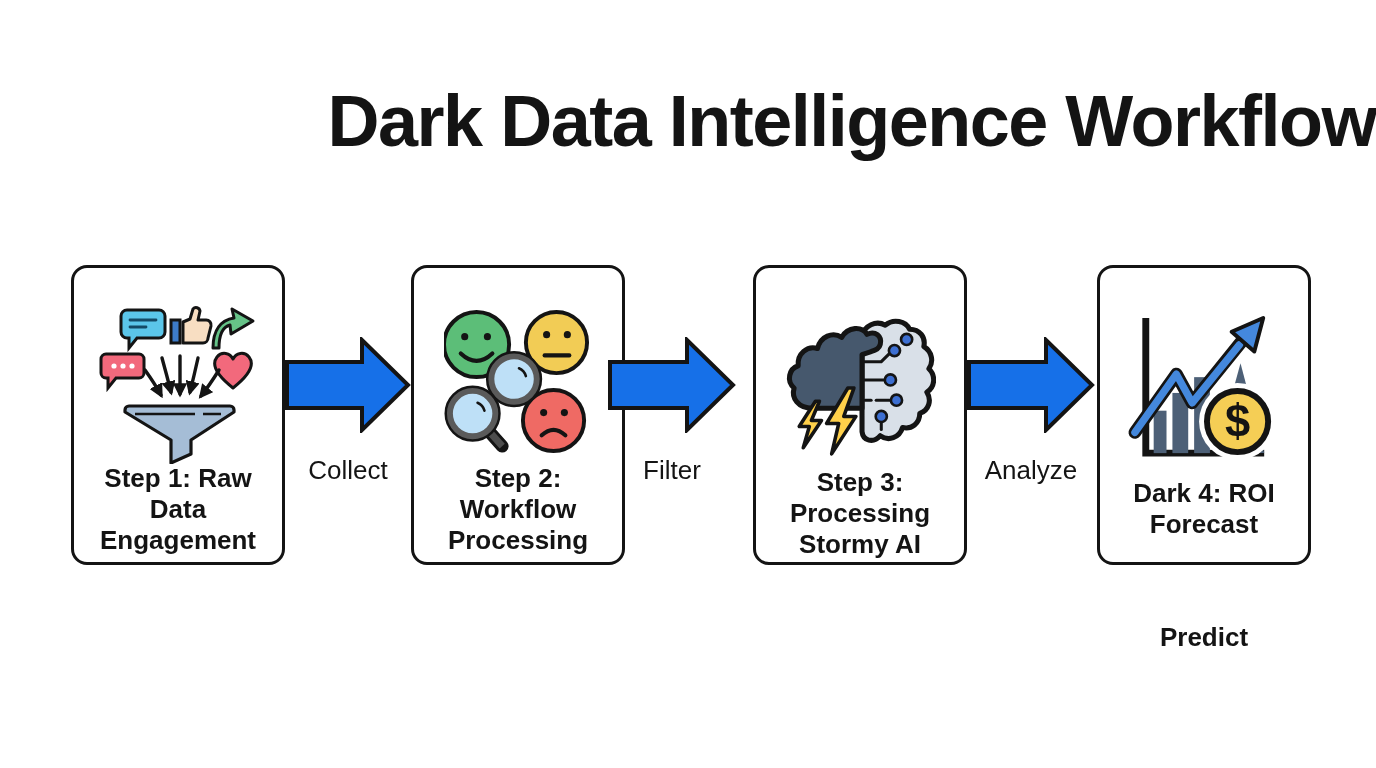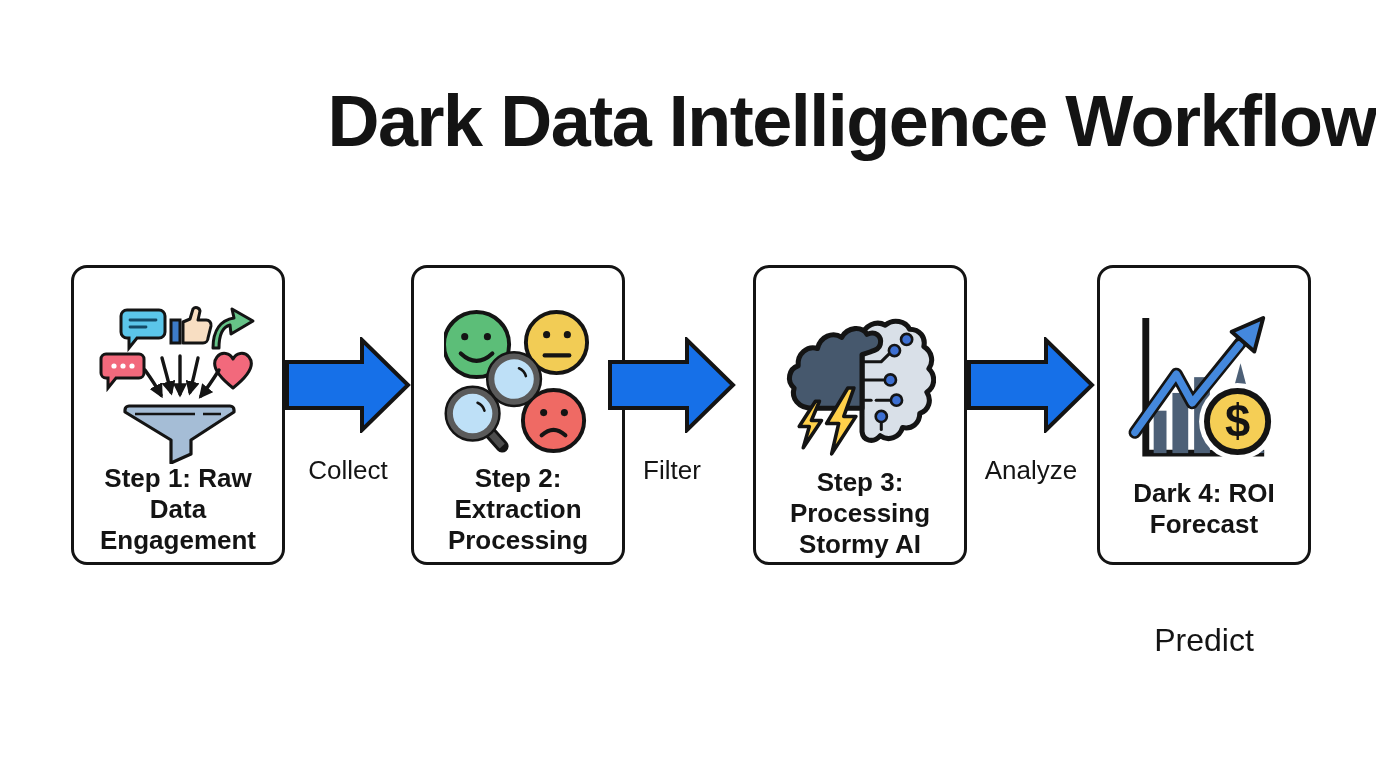--- a/index.html
+++ b/index.html
@@ -22,21 +22,21 @@
   }
   .step-label span{display:block;}
   .connector{position:absolute;top:337px;}
   .connector svg{display:block;}
   .connector-label{
     position:absolute;top:118px;left:0;width:100%;text-align:center;
     font-size:26px;font-weight:400;color:#141414;
   }
   .predict-label{
     position:absolute;left:1097px;top:622px;width:214px;text-align:center;
-    font-size:32px;font-weight:400;color:#141414;
+    font-size:26px;font-weight:700;color:#141414;
   }
 </style>
 </head>
 <body>
 
 <div class="canvas">
 
   <h1 class="title">Dark Data Intelligence Workflow</h1>
 
   <div class="step-box" style="left:71px">
@@ -124,21 +124,21 @@
       </g>
 
       <g>
         <circle cx="29" cy="115" r="23" fill="none" stroke="#141414" stroke-width="11"></circle>
         <circle cx="29" cy="115" r="23" fill="#bee0f7" stroke="#5a5a5a" stroke-width="6"></circle>
         <path d="M34,104 a12,12 0 0 1 7,8" stroke="#141414" stroke-width="2.6" fill="none" stroke-linecap="round"></path>
       </g>
     </svg>
     <div class="step-label" style="bottom:6px">
       <span>Step 2:</span>
-      <span>Extraction</span>
+      <span>Workflow</span>
       <span>Processing</span>
     </div>
   </div>
 
   <div class="step-box" style="left:753px">
     <svg class="step-icon" style="top:44px" width="152" height="147" viewBox="0 0 150 145">
 
       <g>
         <path d="M77,24 C79,13 91,8 100,13 C108,6 120,9 124,17 C134,17 140,25 138,34 C146,39 148,49 143,56 C150,63 149,74 141,79 C146,87 143,97 134,100 C134,110 126,116 117,114 C114,124 103,128 95,122 C88,130 78,127 77,118 Z" fill="#d9e0e8" stroke="#141414" stroke-width="5" stroke-linejoin="round"></path>
         <g stroke="#141414" stroke-width="3" fill="none" stroke-linecap="round">

